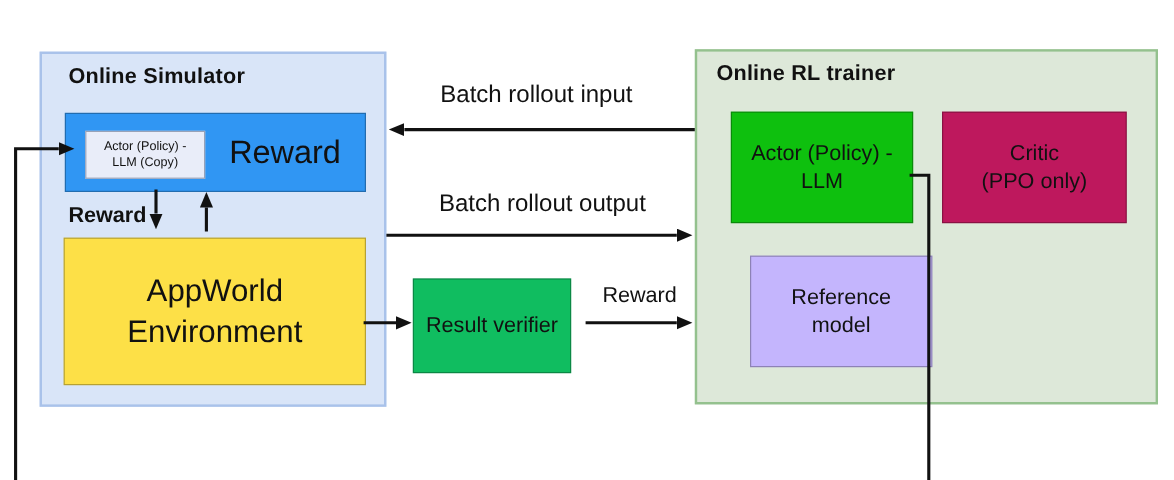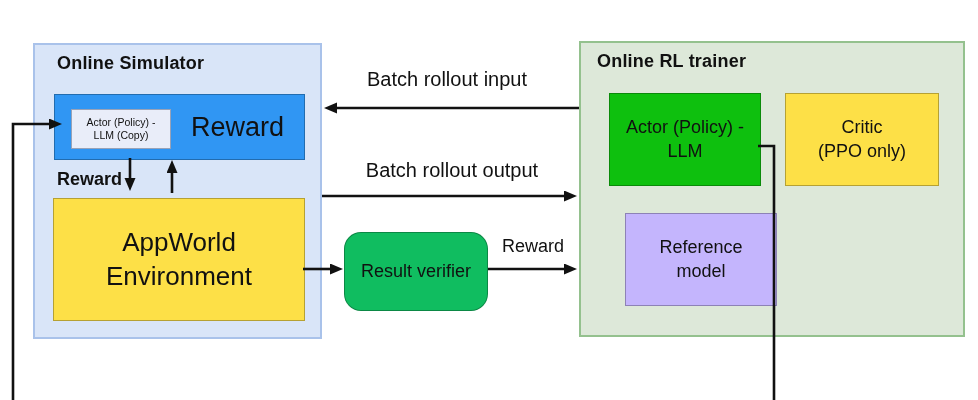--- a/index.html
+++ b/index.html
@@ -85,29 +85,29 @@
 LLM (Copy)</div>
       <div class="agent-label">Reward</div>
     </div>
 
     <div class="inline-label" style="left:22px;top:124px;">Reward</div>
 
     <div class="box env-text pre" style="left: 18px; top: 153px; width: 252px; height: 123px; background-color: #fde047;">AppWorld
 Environment</div>
   </div>
 
-  <div class="box verifier-text" style="left: 344px; top: 201px; width: 144px; height: 79px; background-color: rgb(16, 189, 96); border-radius: 17px;">Result verifier</div>
+  <div class="box verifier-text" style="left: 344px; top: 201px; width: 132px; height: 79px; background-color: rgb(16, 189, 96);">Result verifier</div>
 
   <div class="panel" style="left: 579px; top: 10px; width: 386px; height: 296px; background-color: rgb(221, 232, 217); border-color: rgb(148, 193, 142);">
     <div class="panel-title" style="left:16px;top:8px;">Online RL trainer</div>
 
     <div class="box trainer-text pre" style="left: 28px; top: 50px; width: 152px; height: 93px; background-color: rgb(14, 192, 14);">Actor (Policy) -
 LLM</div>
 
-    <div class="box trainer-text pre" style="left: 204px; top: 50px; width: 154px; height: 93px; background-color: #fde047;">Critic
+    <div class="box trainer-text pre" style="left: 204px; top: 50px; width: 154px; height: 93px; background-color: #be185d;">Critic
 (PPO only)</div>
 
     <div class="box trainer-text pre" style="left: 44px; top: 170px; width: 152px; height: 93px; background-color: #c4b5fd;">Reference
 model</div>
   </div>
 
   <div class="flow-label" style="left:332px;top:37px;width:230px;">Batch rollout input</div>
   <div class="flow-label" style="left:337px;top:128px;width:230px;">Batch rollout output</div>
   <div class="flow-label small" style="left:490px;top:205px;width:86px;">Reward</div>
 

